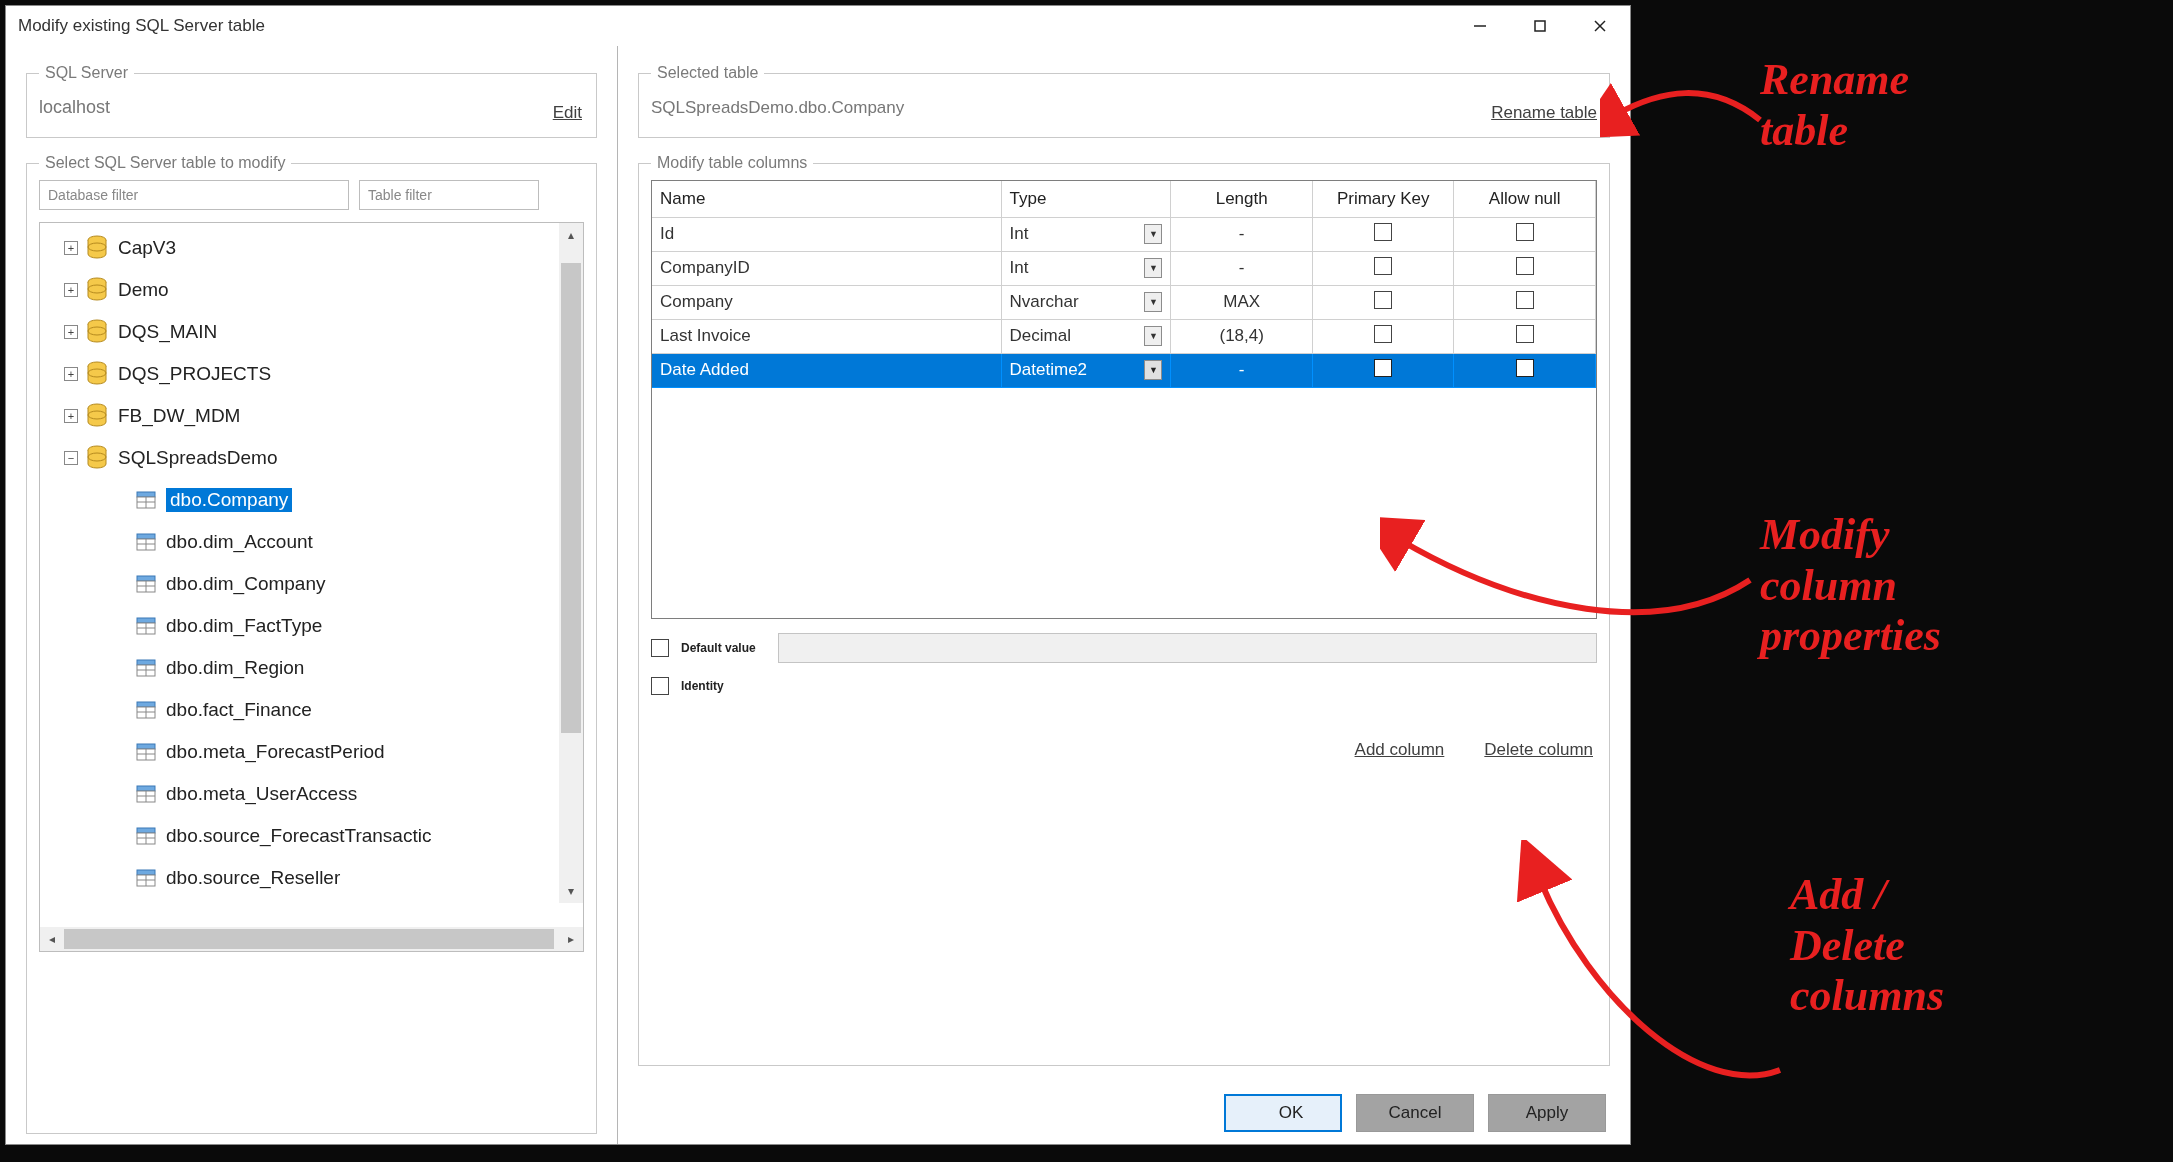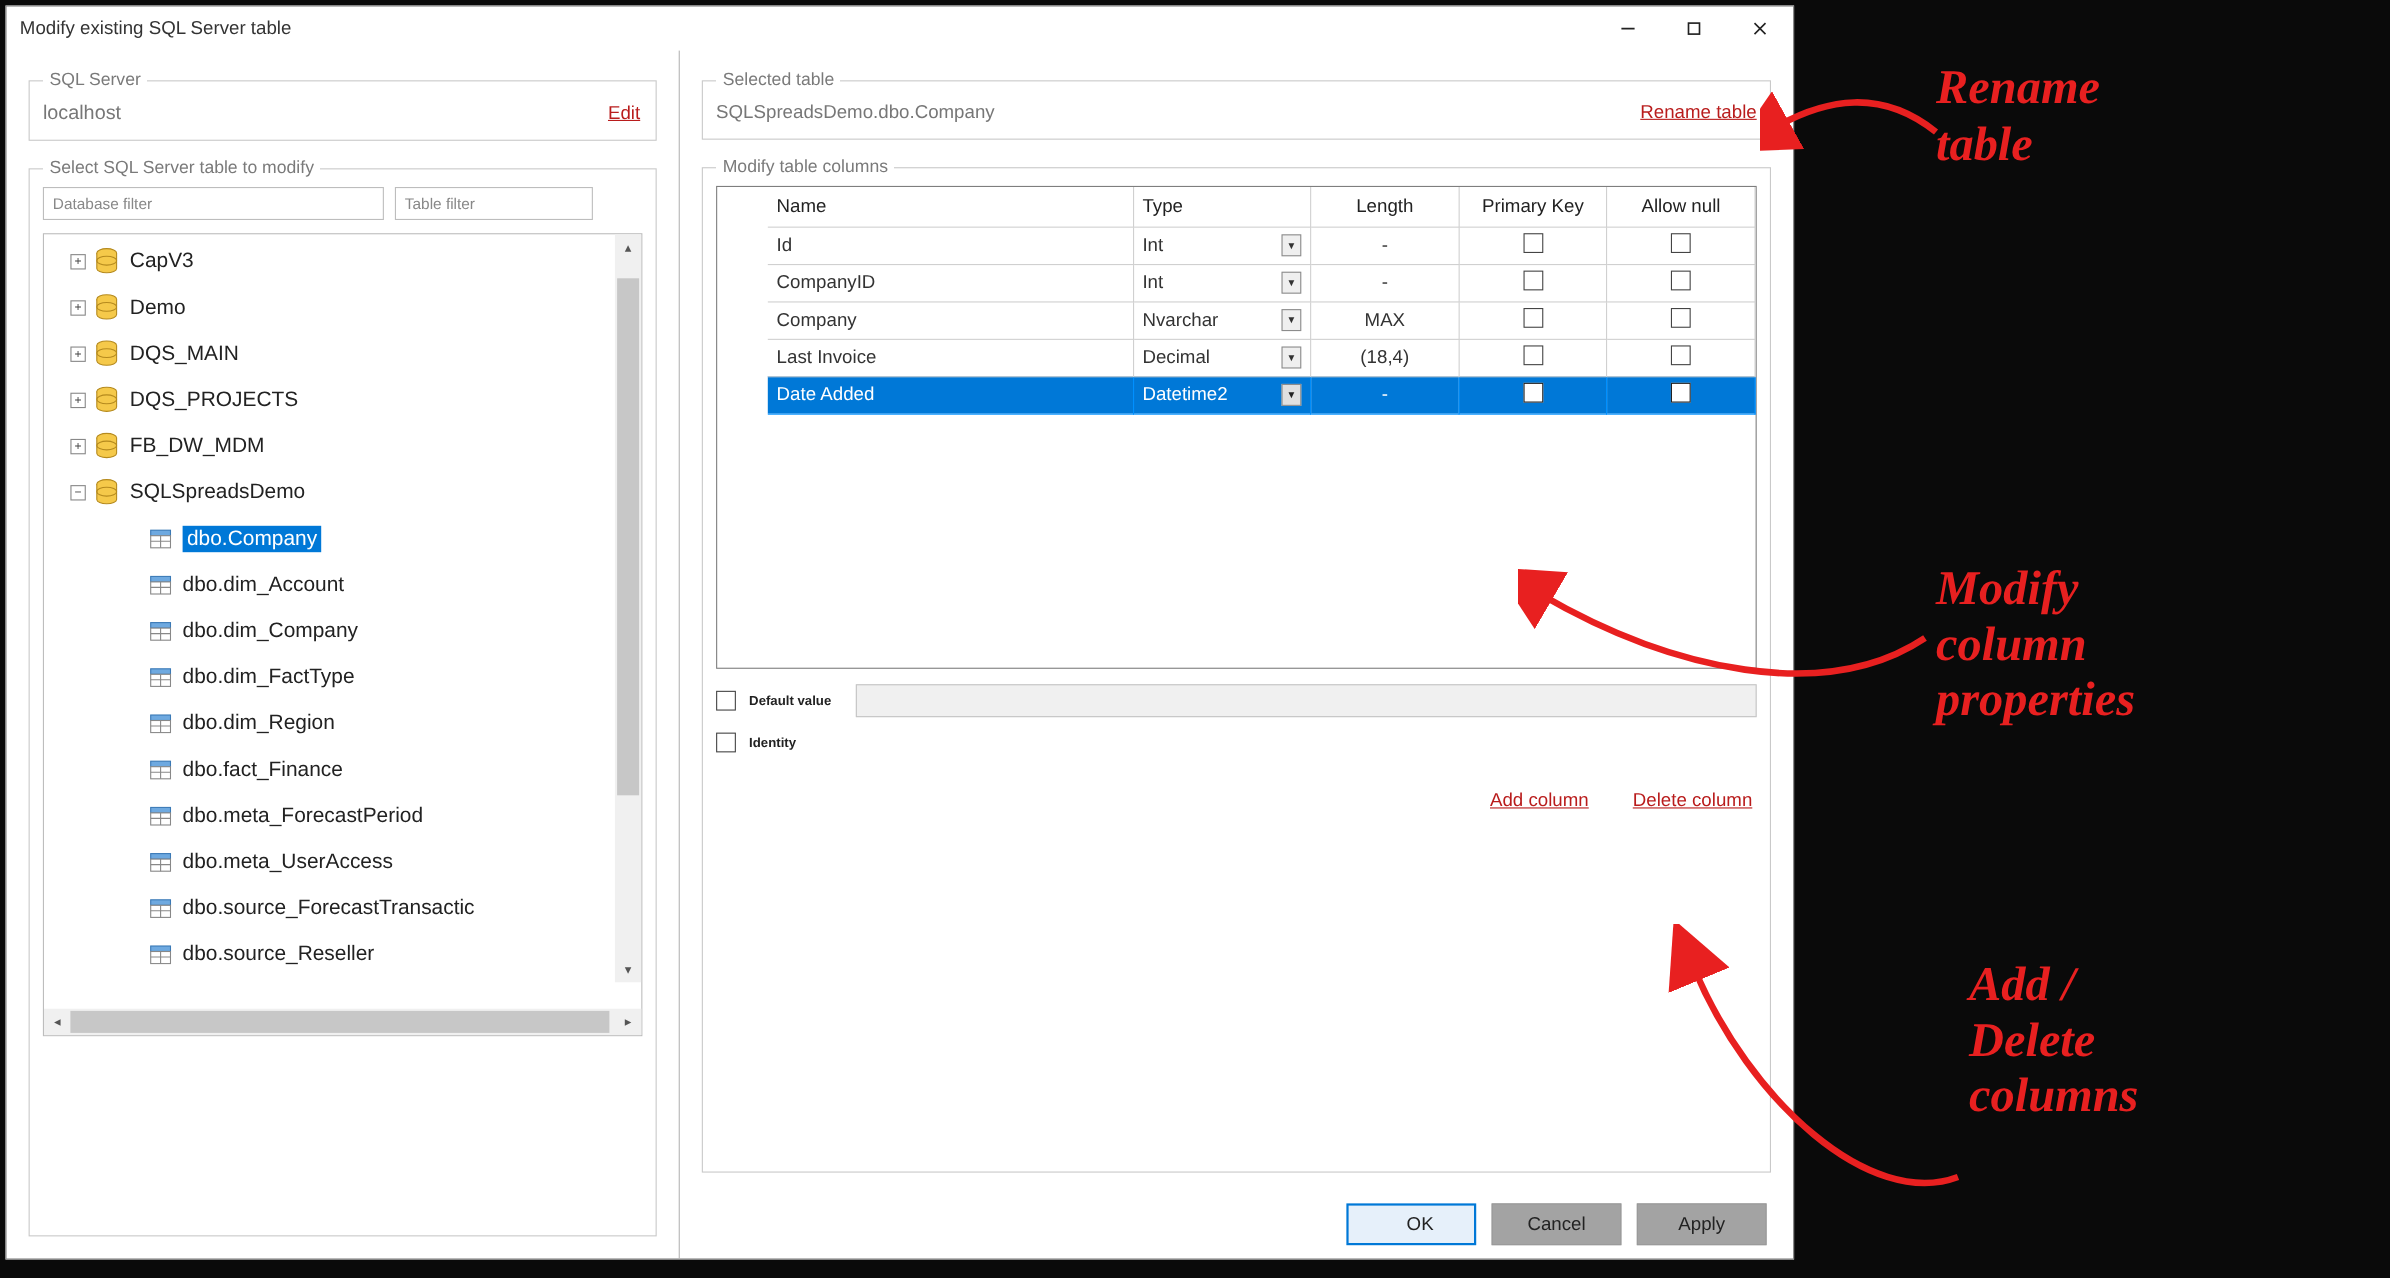--- a/index.html
+++ b/index.html
@@ -11,21 +11,21 @@
   .titlebar-buttons { display: flex; }
   .titlebar-btn { width: 60px; height: 40px; display: flex; align-items: center; justify-content: center; font-size: 16px; color: #222; }
   .titlebar-btn svg { width: 14px; height: 14px; }
   .body { display: flex; height: calc(100% - 40px); }
   .left-pane { width: 612px; border-right: 1px solid #b5b5b5; padding: 18px 20px 10px 20px; position: relative; }
   .right-pane { flex: 1; padding: 18px 20px 10px 20px; display: flex; flex-direction: column; }
   fieldset { border: 1px solid #c9c9c9; padding: 8px 12px 12px 12px; margin-bottom: 16px; position: relative; }
   legend { font-size: 16px; color: #7a7a7a; padding: 0 6px; }
   .sql-server-row { display: flex; align-items: center; justify-content: space-between; padding: 2px 2px 2px 0; }
   .server-name { font-size: 18px; color: #777; }
-  .link { color: #b91c1c; text-decoration: underline; font-size: 17px; cursor: pointer; }
+  .link { color: #404040; text-decoration: underline; font-size: 17px; cursor: pointer; margin-top: 11px; }
   .filters { display: flex; gap: 10px; margin-bottom: 12px; }
   .filter-input { border: 1px solid #bdbdbd; padding: 6px 8px; font-size: 14px; color: #888; background: #fff; }
   .filter-input::placeholder { color: #888; }
   .db-filter { width: 310px; }
   .tbl-filter { width: 180px; }
   .treewrap { border: 1px solid #bdbdbd; height: 730px; display: flex; flex-direction: column; }
   .tree { flex: 1; overflow: hidden; position: relative; padding-top: 4px; }
   .tree-item { display: flex; align-items: center; height: 42px; font-size: 19px; color: #222; white-space: nowrap; }
   .expander { width: 14px; height: 14px; border: 1px solid #888; display: flex; align-items: center; justify-content: center; font-size: 11px; margin-right: 8px; color: #444; line-height: 0; }
   .spacer { display: inline-block; }
@@ -37,21 +37,21 @@
   .vscroll .arrow.up { top: 0; }
   .vscroll .arrow.dn { bottom: 0; }
   .vscroll .thumb { position: absolute; left: 2px; width: 20px; top: 40px; height: 470px; background: #c7c7c7; }
   .hscroll { height: 24px; background: #f0f0f0; position: relative; display: flex; }
   .hscroll .arrow { width: 24px; height: 24px; display: flex; align-items: center; justify-content: center; color: #555; font-size: 12px; }
   .hscroll .track { flex: 1; position: relative; }
   .hscroll .thumb { position: absolute; left: 0; top: 2px; height: 20px; width: 490px; background: #c7c7c7; }
   .selected-table-row { display: flex; align-items: center; justify-content: space-between; padding: 2px 0; }
   .selected-table-name { font-size: 17px; color: #777; }
   .columns-fs { flex: 1; display: flex; flex-direction: column; }
-  .grid { border: 1px solid #7e7e7e; width: 100%; background: #fff; padding-left: 46px; }
+  .grid { border: 1px solid #7e7e7e; width: 100%; background: #fff; }
   .grid table { width: 100%; border-collapse: collapse; }
   .grid th { text-align: left; font-weight: normal; font-size: 17px; color: #222; border-right: 1px solid #d0d0d0; border-bottom: 1px solid #d0d0d0; padding: 4px 8px; height: 36px; }
   .grid th.center, .grid td.center { text-align: center; }
   .grid td { font-size: 17px; color: #333; border-right: 1px solid #d0d0d0; border-bottom: 1px solid #d0d0d0; padding: 3px 8px; height: 34px; }
   .grid td.name-cell { border-left: none; }
   .grid tr.sel td { background: #0078d7; color: #fff; border-color: #0090ff; }
   .type-cell { display: flex; align-items: center; justify-content: space-between; }
   .type-dd { width: 18px; height: 20px; border: 1px solid #8c8c8c; background: #efefef; display: flex; align-items: center; justify-content: center; font-size: 9px; color: #333; }
   .grid tr.sel .type-dd { background: #e0e0e0; color: #222; }
   .chk { width: 18px; height: 18px; border: 1.5px solid #444; display: inline-block; background: #fff; }

